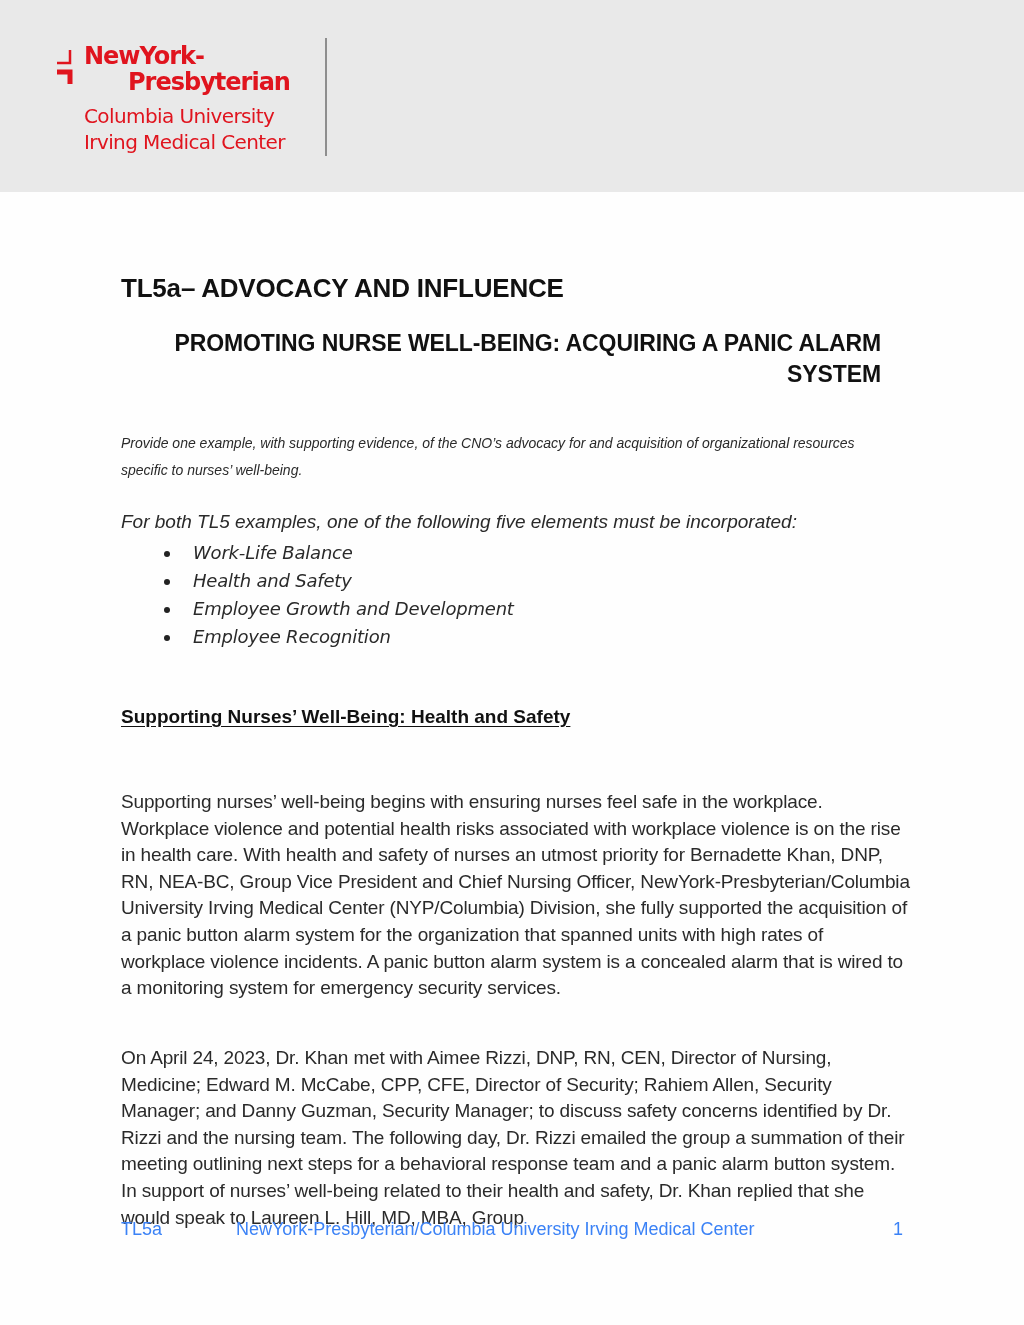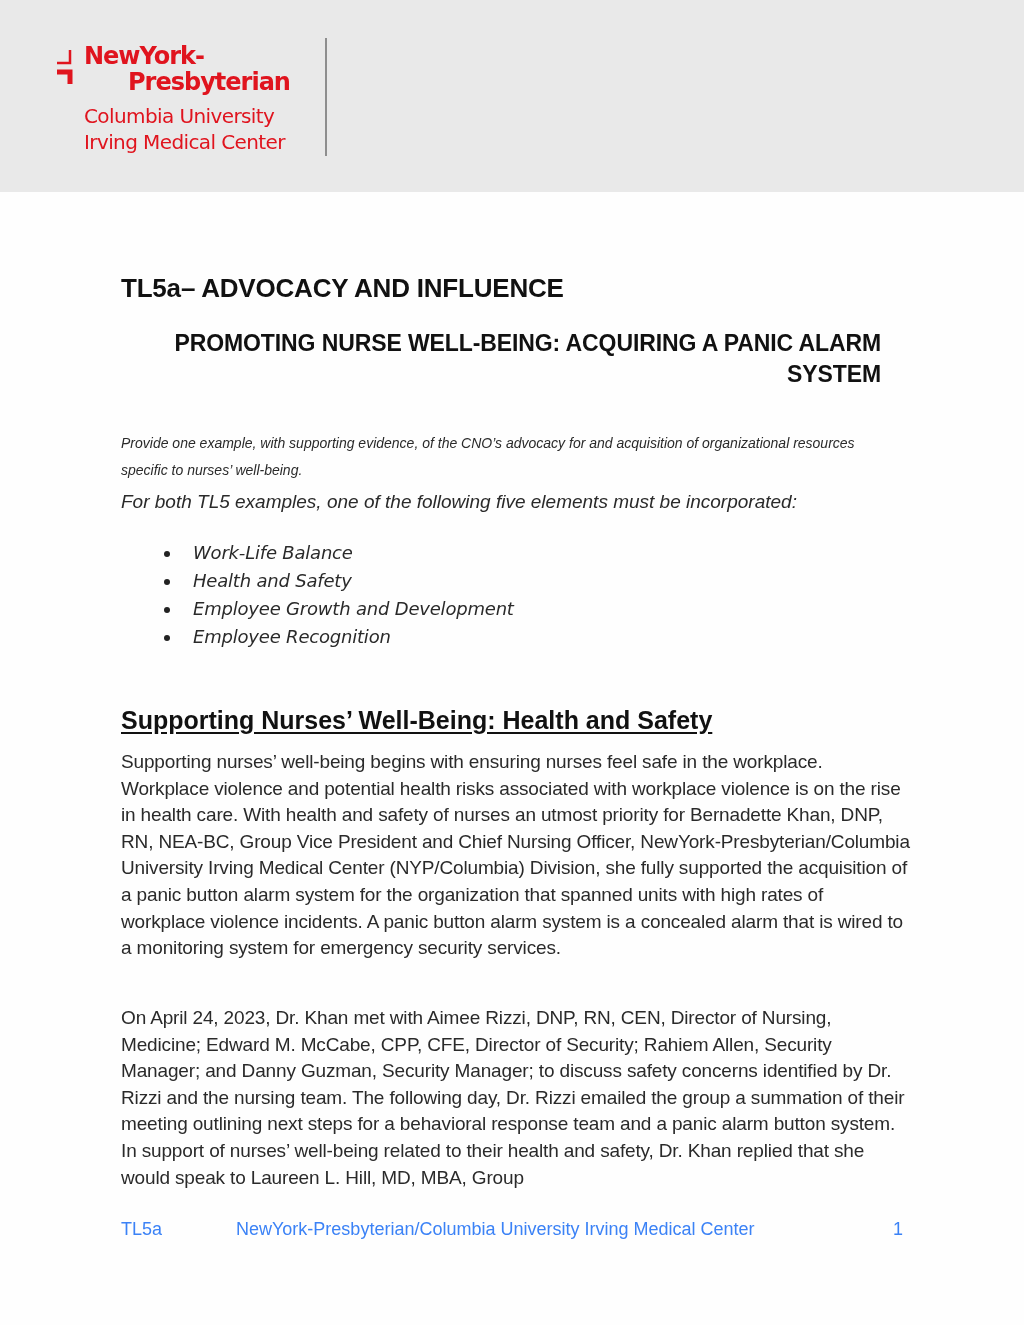--- a/index.html
+++ b/index.html
@@ -36,41 +36,41 @@
     }
     .h2 {
       position: absolute; top: 328px; left: 0; width: 760px; font-size: 23px; font-weight: bold;
       line-height: 31px; color: #111; letter-spacing: -0.1px; text-align: right;
     }
     .prompt {
       position: absolute; top: 430px; left: 0; width: 760px; font-size: 14px; font-style: italic;
       line-height: 27px; color: #2a2a2a;
     }
     .prompt2 {
-      position: absolute; top: 488px; left: 0; width: 760px; font-size: 19px; font-style: italic;
+      position: absolute; top: 508px; left: 0; width: 760px; font-size: 19px; font-style: italic;
       line-height: 27px; color: #2a2a2a;
     }
     .bullets {
       position: absolute; top: 527px; left: 0; list-style: none; margin: 12px; padding: 0;
     }
     .bullets li {
       position: relative; height: 28px; line-height: 28px; font-size: 19px; font-style: italic;
       color: #2a2a2a; padding-left: 60px;
       font-family: "DejaVu Sans", sans-serif; font-size: 18px; letter-spacing: -0.2px;
     }
     .bullets li .dot {
       position: absolute; left: 31px; top: 12px; width: 6px; height: 6px; border-radius: 50%; background: #222;
     }
     .section-title {
-      position: absolute; top: 706px; left: 0; font-size: 25px; font-weight: bold;
+      position: absolute; top: 706px; left: 0; font-size: 19px; font-weight: bold;
       text-decoration: underline; text-underline-offset: 3px; white-space: nowrap; color: #111;
     }
     .para {
       position: absolute; left: 0; width: 790px; font-size: 19px; line-height: 26.6px;
-      color: #2a2a2a; letter-spacing: -0.15px;
+      color: #2a2a2a; letter-spacing: -0.15px; margin-top: 40px;
     }
     .para1 { top: 749px; }
     .para2 { top: 1005px; }
     .footer {
       position: absolute; top: 1219px; font-size: 18px; color: #3b82f6; white-space: nowrap;
     }
     .footer-code { left: 121px; }
     .footer-org { left: 236px; }
     .footer-page { left: 893px; }
   </style>

